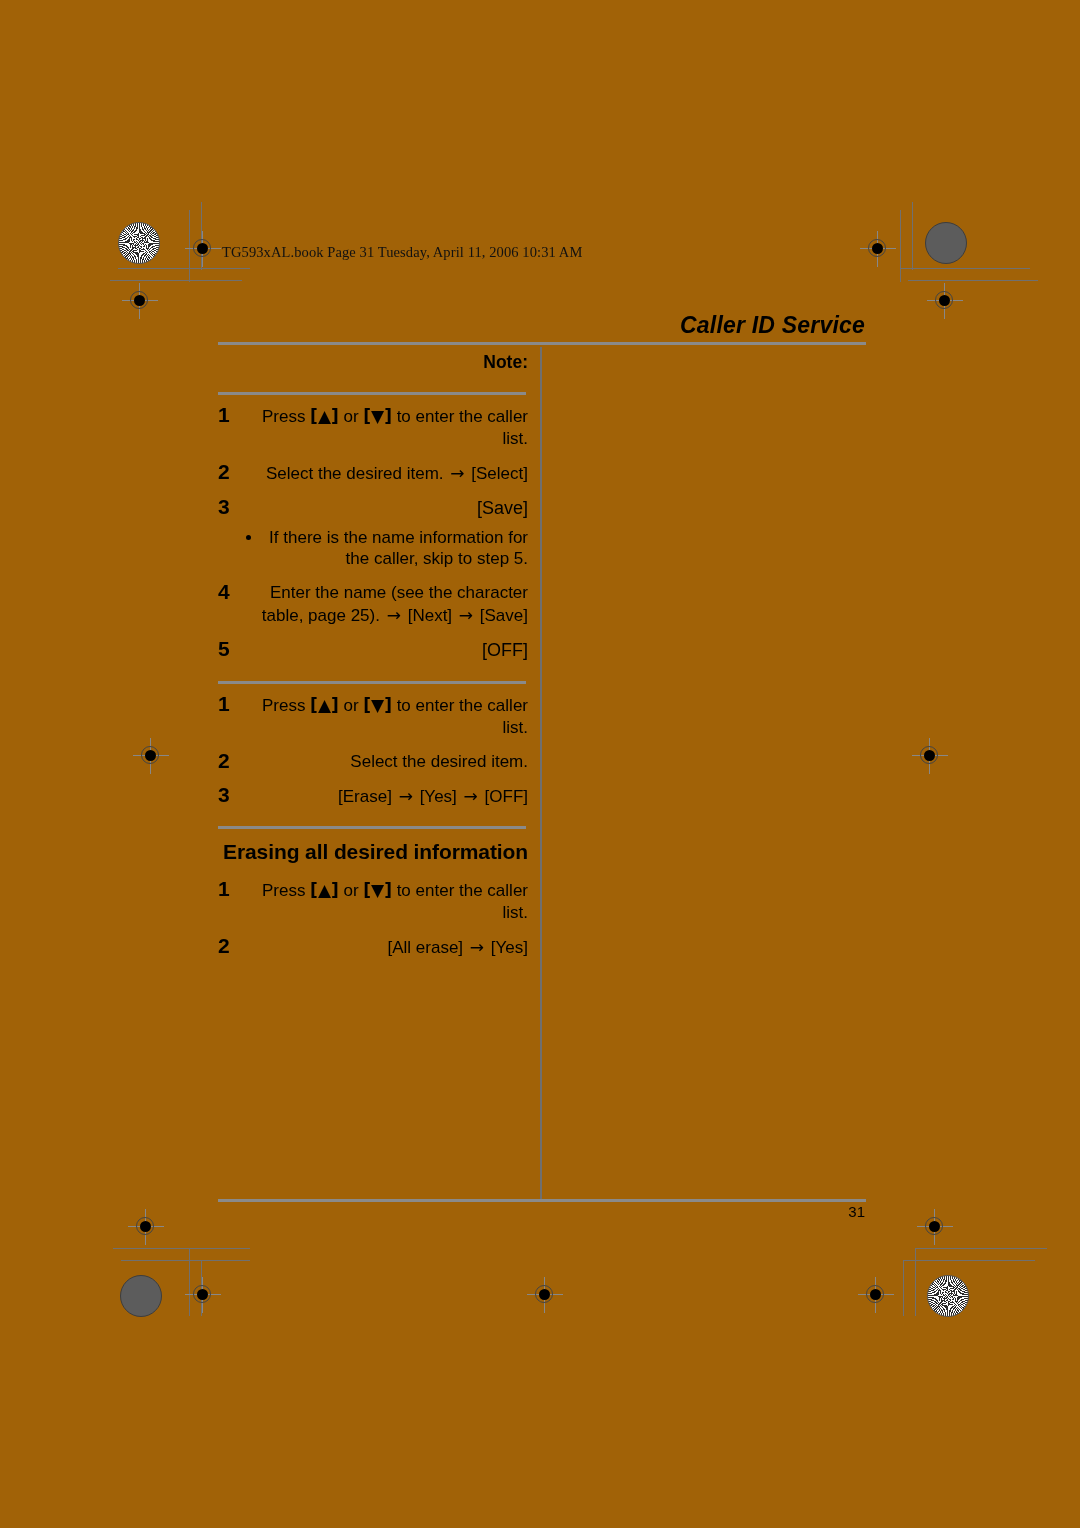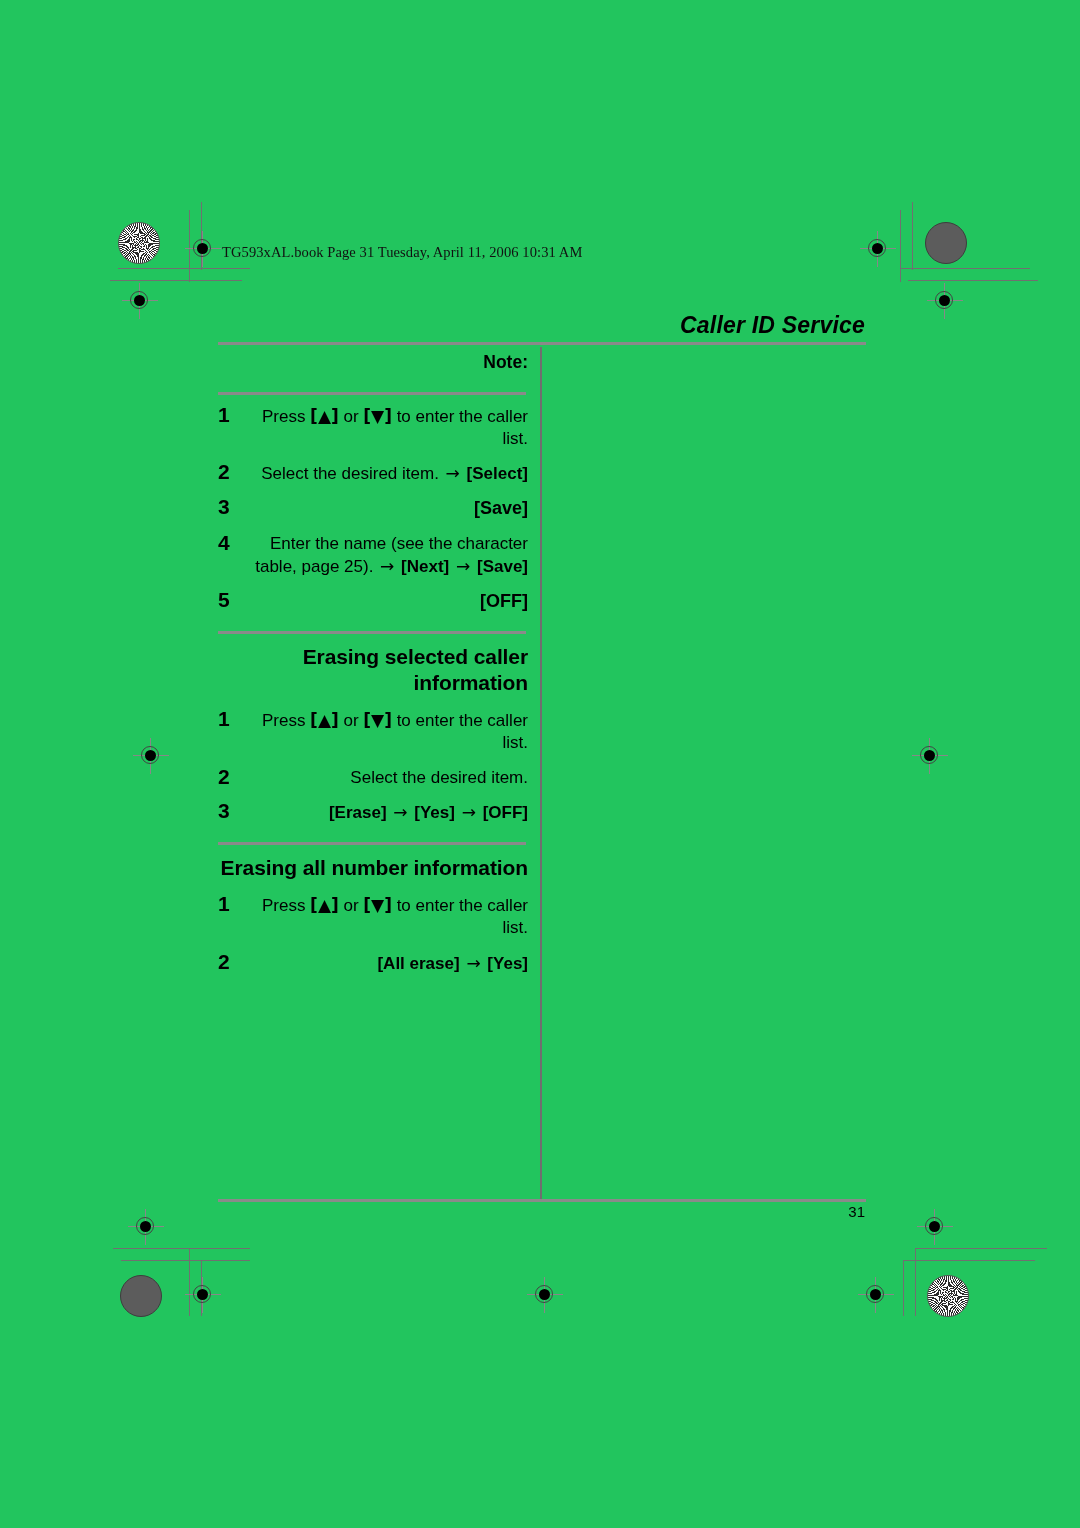--- a/index.html
+++ b/index.html
@@ -9,21 +9,21 @@
     background: #ffffff;
   }
   body {
     font-family: "Liberation Sans", sans-serif;
     color: #000000;
   }
   #page {
     position: relative;
     width: 1080px;
     height: 1528px;
-    background: #22c55e;
+    background: #a16207;
     overflow: hidden;
   }
 
   
   .reg {
     position: absolute;
     width: 36px;
     height: 36px;
   }
   .reg .ring {
@@ -216,21 +216,21 @@
     left: 28px;
     top: 0.52em;
     width: 5px;
     height: 5px;
     background: #000;
     border-radius: 50%;
   }
 
   
   .key {
-    font-weight: bold;
+    font-weight: normal;
     white-space: nowrap;
   }
   .arrow {
     font-family: "DejaVu Sans", sans-serif;
     font-size: 17px;
     padding: 0 2px;
   }
   .nav-key {
     font-weight: bold;
     white-space: nowrap;
@@ -343,29 +343,29 @@
 
   <div class="col-divider"></div>
 
   <div class="column" id="column">
     <div class="note-label">Note:</div>
     <div id="sections">
         <div class="sec-rule"></div>
         <div class="step"><span class="num">1</span><span>Press </span><span class="nav-key">[▲]</span><span> or </span><span class="nav-key">[▼]</span><span> to enter the caller list.</span></div>
         <div class="step"><span class="num">2</span><span>Select the desired item. </span><span class="arrow">→</span><span> </span><span class="key">[Select]</span></div>
         <div class="step keyonly"><span class="num">3</span><span class="key">[Save]</span></div>
+        <div class="step-sub"><span class="bdot"></span><span>If there is the name information for the caller, skip to step 5.</span></div>
         <div class="step"><span class="num">4</span><span>Enter the name (see the character table, page 25). </span><span class="arrow">→</span><span> </span><span class="key">[Next]</span><span> </span><span class="arrow">→</span><span> </span><span class="key">[Save]</span></div>
         <div class="step keyonly"><span class="num">5</span><span class="key">[OFF]</span></div>
         <div class="sec-rule"></div>
-        <h2 class="section-title">Erasing selected caller information</h2>
         <div class="step"><span class="num">1</span><span>Press </span><span class="nav-key">[▲]</span><span> or </span><span class="nav-key">[▼]</span><span> to enter the caller list.</span></div>
         <div class="step"><span class="num">2</span><span>Select the desired item.</span></div>
         <div class="step"><span class="num">3</span><span class="key">[Erase]</span><span> </span><span class="arrow">→</span><span> </span><span class="key">[Yes]</span><span> </span><span class="arrow">→</span><span> </span><span class="key">[OFF]</span></div>
         <div class="sec-rule"></div>
-        <h2 class="section-title">Erasing all number information</h2>
+        <h2 class="section-title">Erasing all desired information</h2>
         <div class="step"><span class="num">1</span><span>Press </span><span class="nav-key">[▲]</span><span> or </span><span class="nav-key">[▼]</span><span> to enter the caller list.</span></div>
         <div class="step"><span class="num">2</span><span class="key">[All erase]</span><span> </span><span class="arrow">→</span><span> </span><span class="key">[Yes]</span></div>
       </div>
   </div>
 
   <div class="rule-bottom"></div>
   <div class="page-number">31</div>
 
 </div>
 

